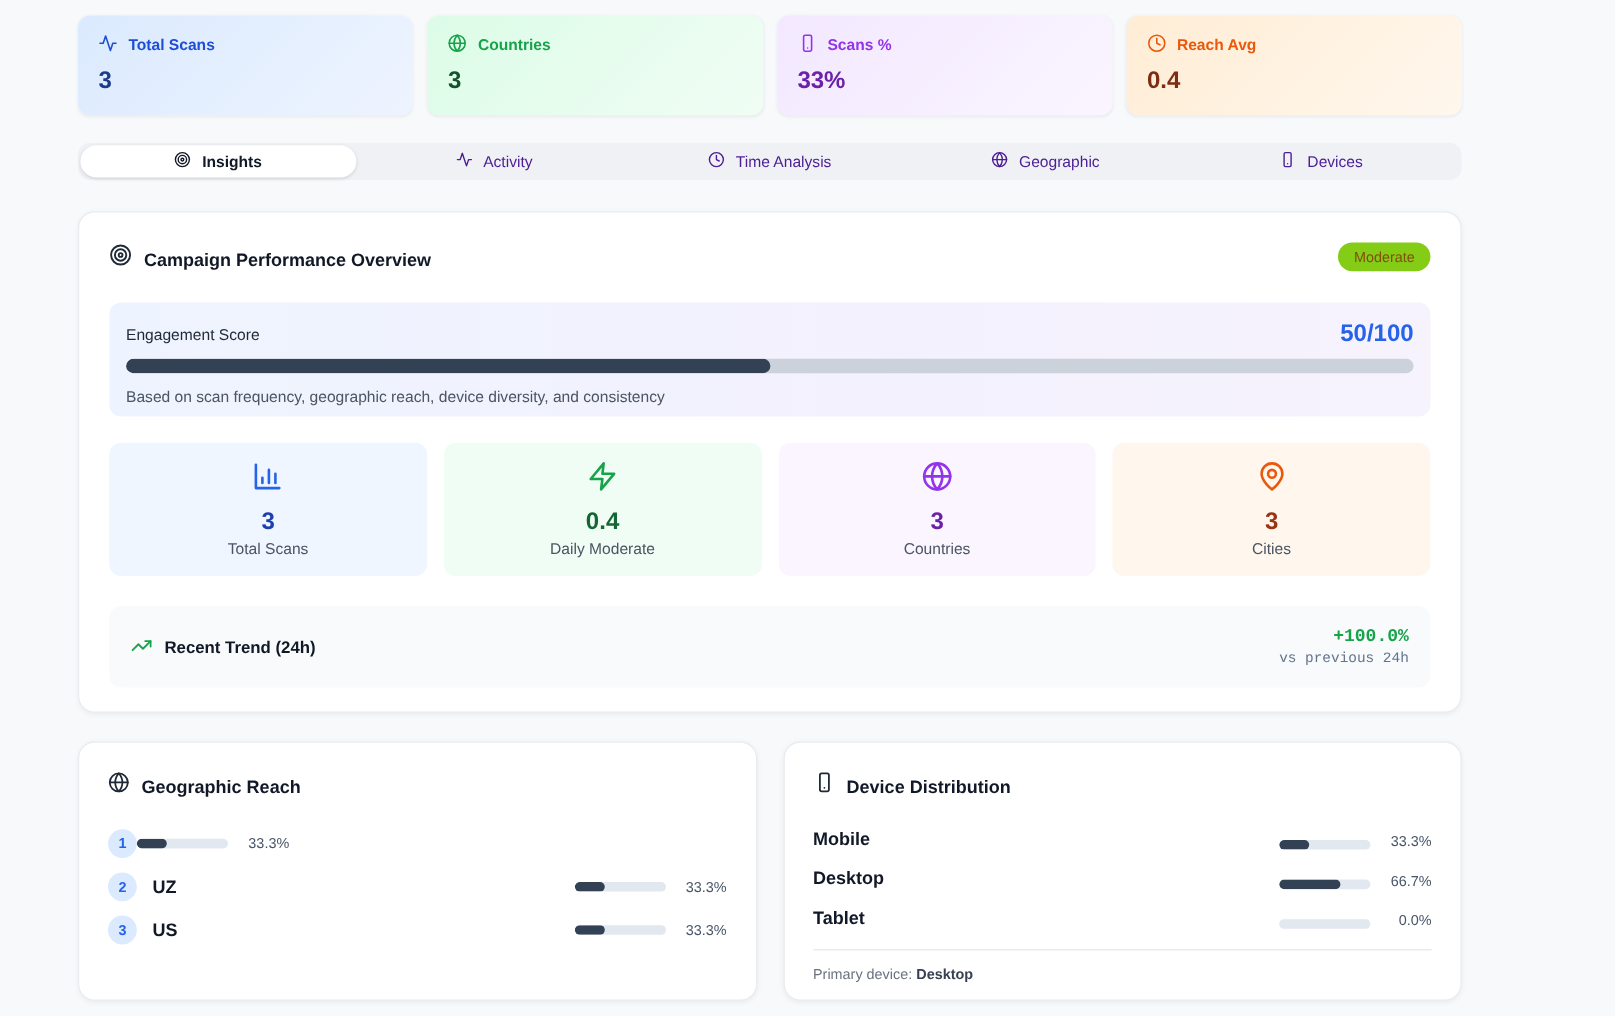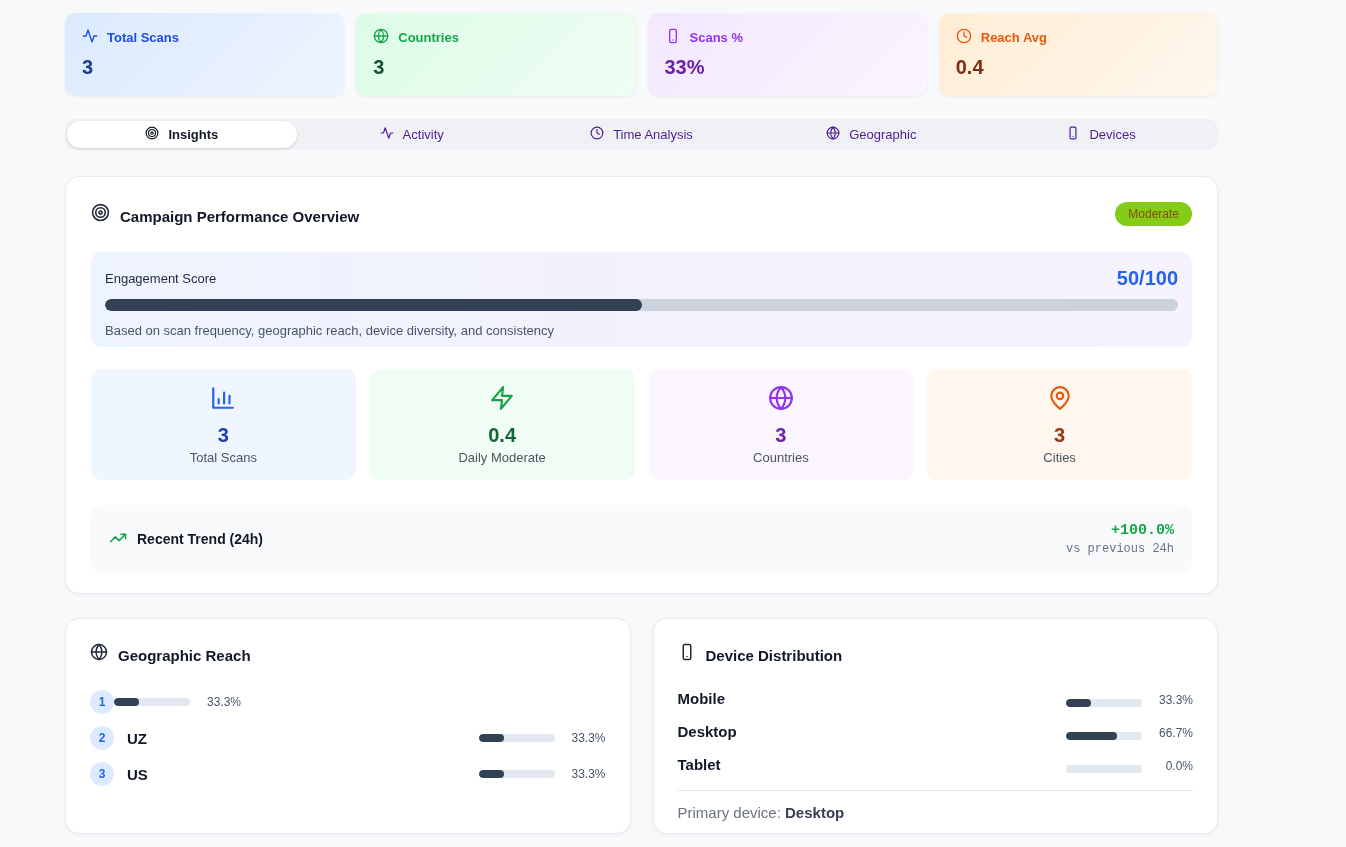--- a/index.html
+++ b/index.html
@@ -79,21 +79,21 @@
           font-size:12px; font-weight:600; display:flex; align-items:center; justify-content:center; }
   .geo-code { margin-left:13px; flex:1; font-size:15px; font-weight:700; color:#111827; }
   .bar-track { width:76px; height:8px; background:#e2e8f0; border-radius:999px; overflow:hidden; }
   .bar-fill { height:100%; background:#334155; border-radius:999px; }
   .pct { width:42px; margin-left:9px; text-align:right; font-size:12px; color:#475569; }
 
   .dev-row { display:flex; align-items:flex-end; margin-top:15px; height:18px; }
   .dev-row.first { margin-top:25px; }
   .dev-label { flex:1; font-size:15px; font-weight:600; color:#111827; }
   .divider { margin-top:17px; border-top:1px solid #e5e7eb; }
-  .primary { margin-top:13px; font-size:15px; color:#6b7280; }
+  .primary { margin-top:13px; font-size:12px; color:#6b7280; }
   .primary b { color:#374151; }
 </style>
 </head>
 <body>
 
 <svg width="0" height="0" style="position:absolute" aria-hidden="true">
   <defs>
     <g id="i-activity">
         <path d="M22 12h-4l-3 9L9 3l-3 9H2"></path>
       </g>

